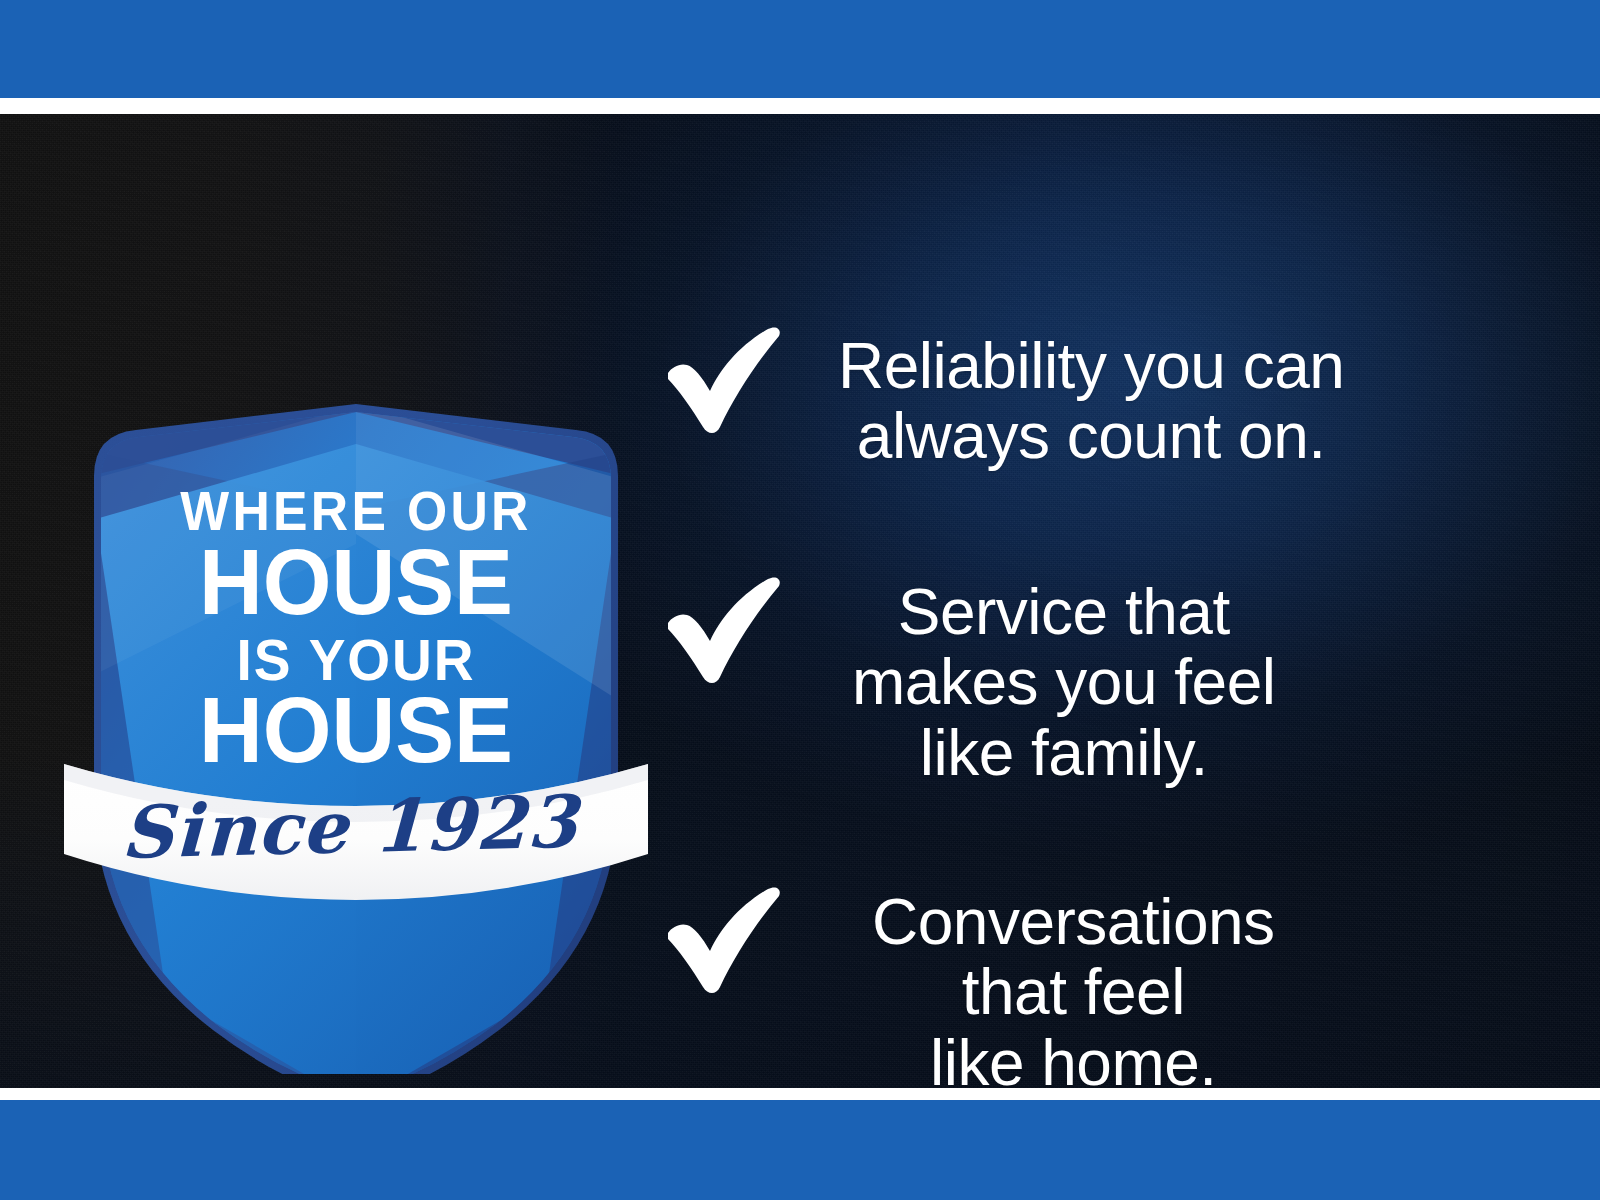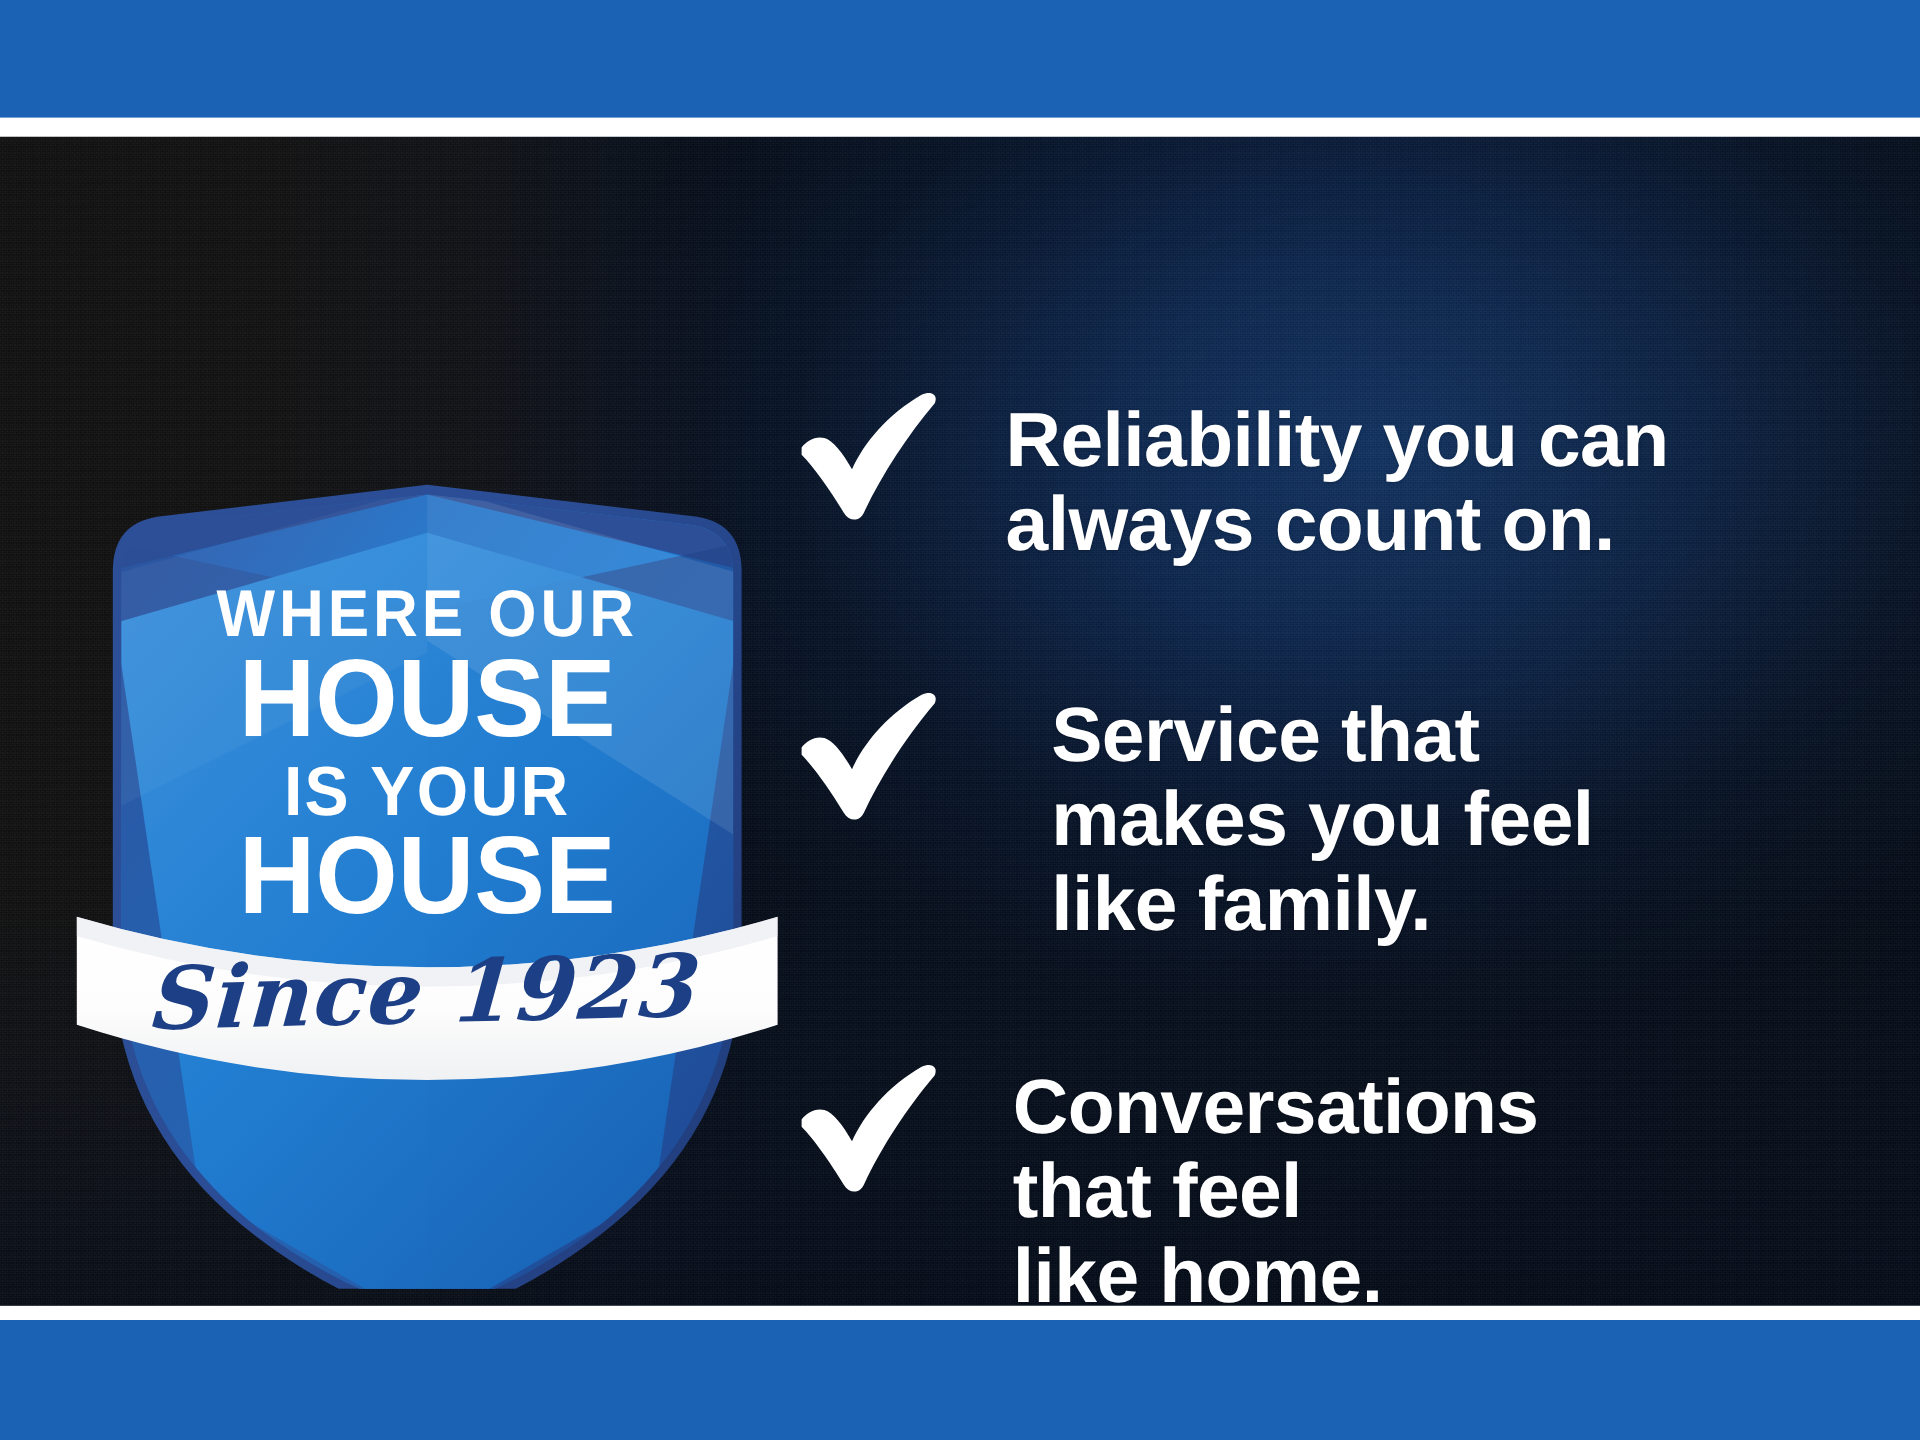--- a/index.html
+++ b/index.html
@@ -147,30 +147,31 @@
   .check {
     flex:0 0 auto;
     width:130px; height:115px;
     margin-right:14px;
   }
   .check svg { width:130px; height:115px; display:block; }
 
   .benefit-text {
     color:#ffffff;
     font-family:"Liberation Sans Narrow","Liberation Sans", sans-serif;
-    font-weight:bold;
+    font-weight:normal;
     font-size:64px;
     line-height:1.10;
     letter-spacing:-0.5px;
     white-space:pre-line;
     text-shadow:0 1px 3px rgba(0,0,0,0.20);
+    text-align:center;
   }
   .benefit-1 .benefit-text { padding-top:8px; margin-left:34px; }
-  .benefit-2 .benefit-text { padding-top:4px; margin-left:72px; }
-  .benefit-3 .benefit-text { padding-top:4px; margin-left:40px; }
+  .benefit-2 .benefit-text { padding-top:4px; margin-left:48px; }
+  .benefit-3 .benefit-text { padding-top:4px; margin-left:68px; }
 </style>
 </head>
 <body>
 
 <div id="canvas">
 
   <div class="bar bar-top"></div>
 
   <div class="panel">
     <div class="panel-grad-a"></div>

